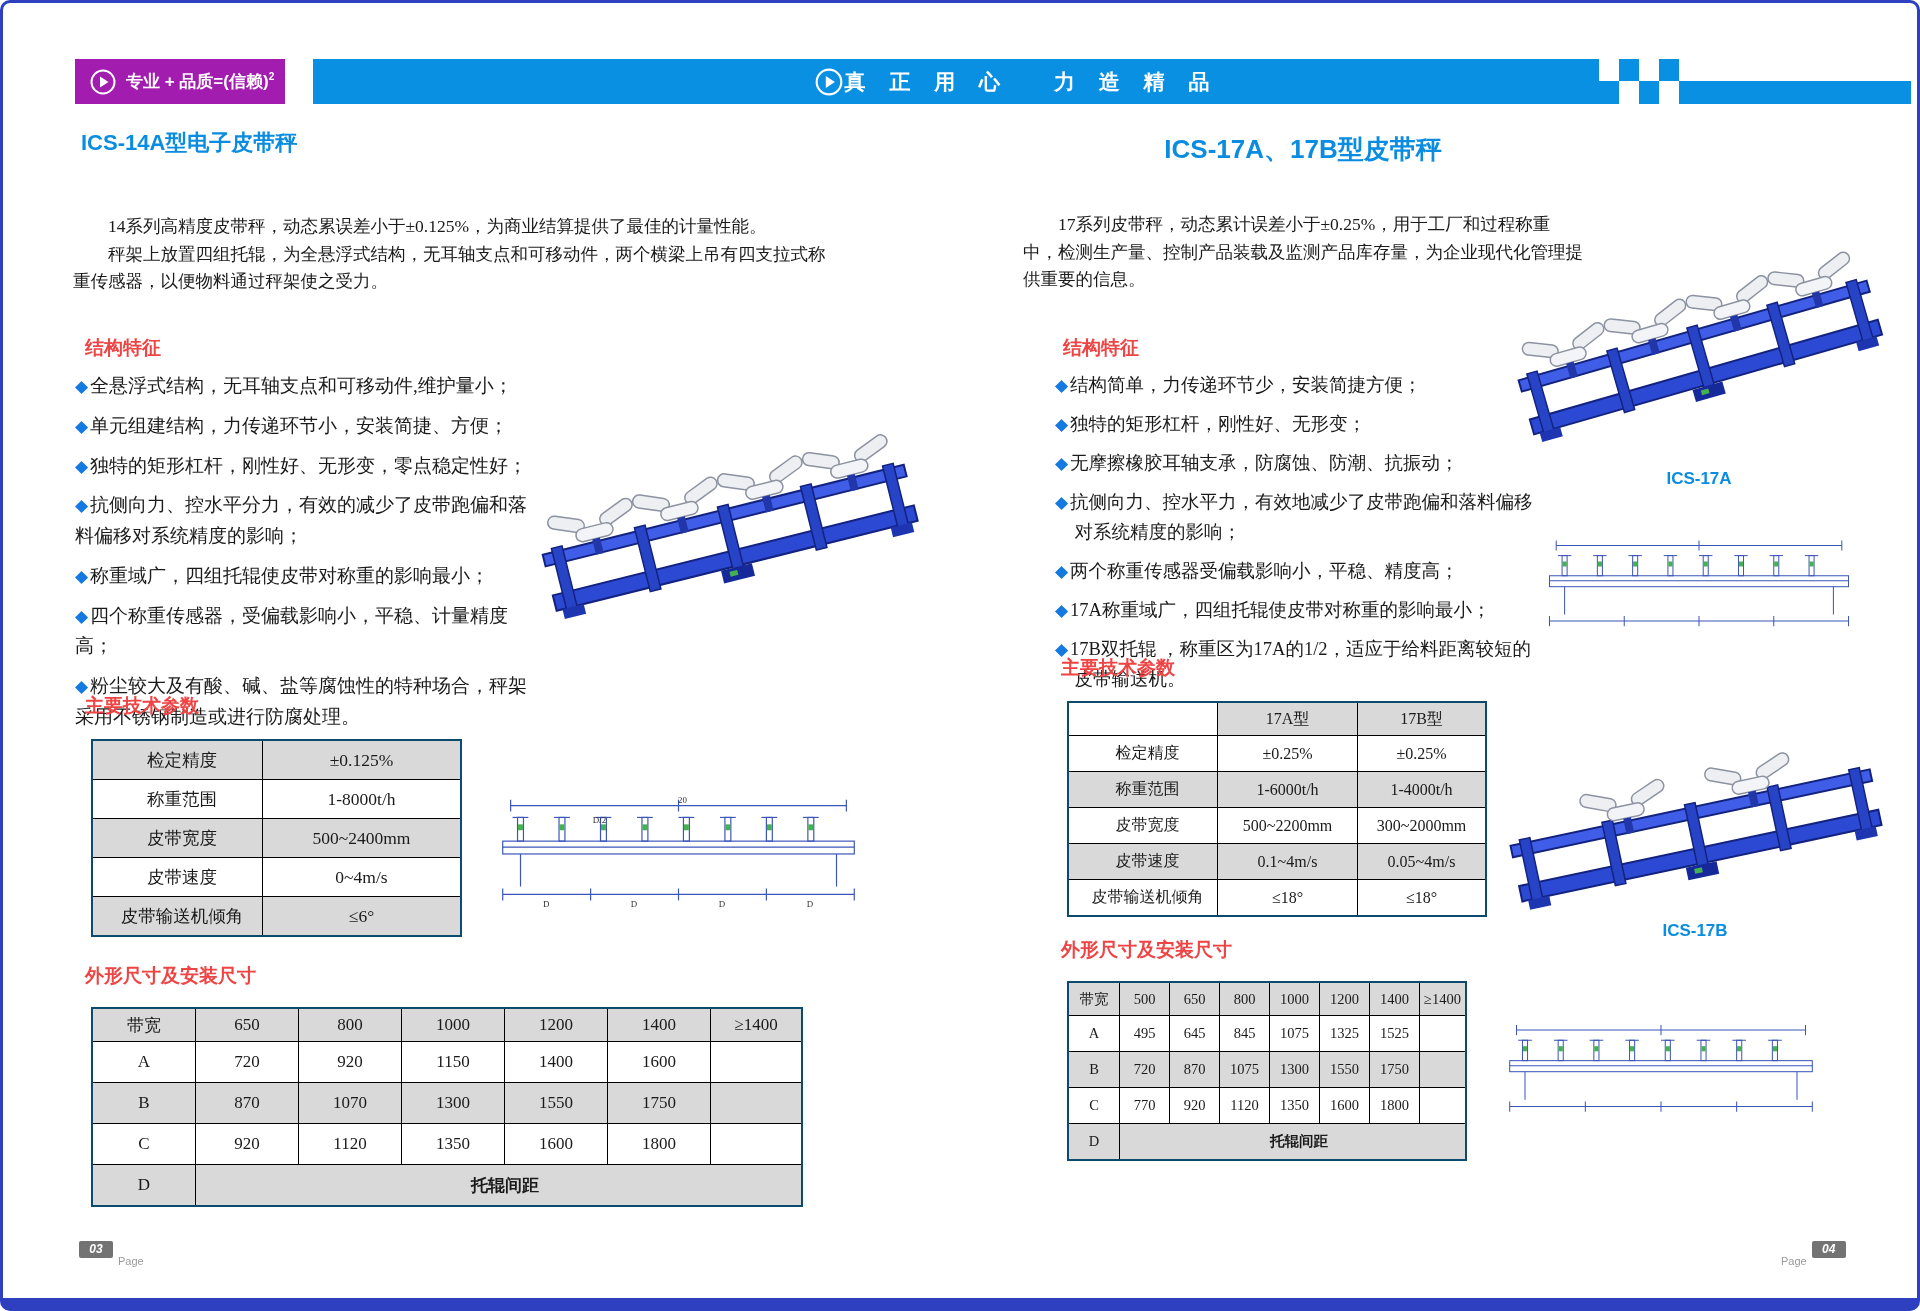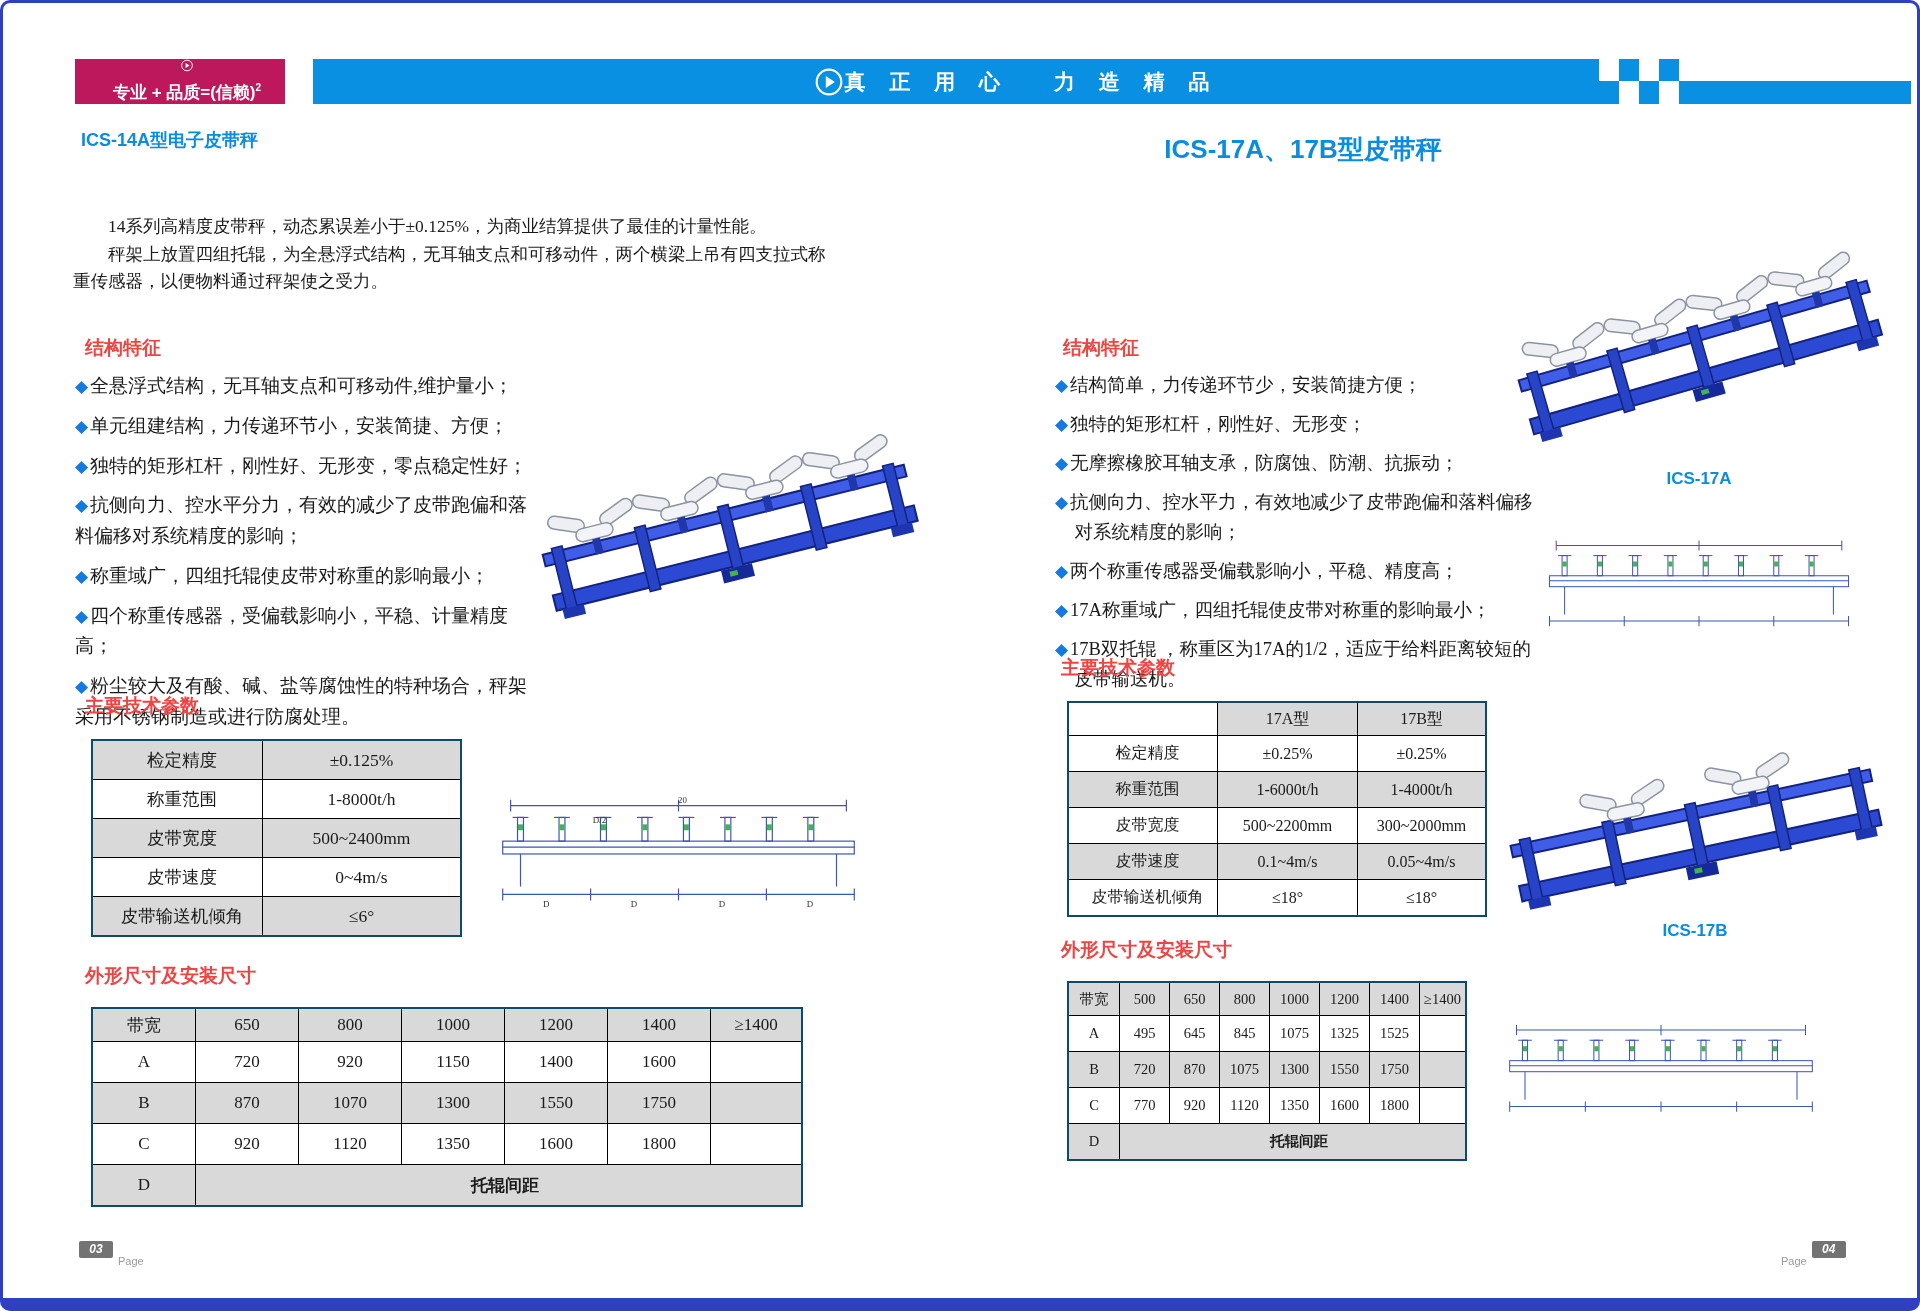--- a/index.html
+++ b/index.html
@@ -1,28 +1,28 @@
 <!DOCTYPE html>
 <html><head>
 <meta charset="utf-8">
 <style>
   html,body{margin:0;padding:0;background:#fff;}
   .page{position:relative;width:1920px;height:1311px;box-sizing:border-box;background:#fff;
         border:3px solid #2e3fc0;border-bottom:13px solid #2e3fc0;border-radius:10px;overflow:hidden;
         font-family:"Liberation Serif","DejaVu Serif",serif;color:#1a1a1a;}
   .abs{position:absolute;}
   
-  .gray-banner{left:72px;top:56px;width:210px;height:45px;background:#be185d;display:flex;align-items:center;gap:9px;padding-left:14px;box-sizing:border-box;flex-direction:column;}
+  .gray-banner{left:72px;top:56px;width:210px;height:45px;background:#a21caf;display:flex;align-items:center;gap:9px;padding-left:14px;box-sizing:border-box;}
   .gray-banner .slog{color:#fff;font-family:"Liberation Sans","DejaVu Sans",sans-serif;font-weight:bold;font-size:17px;white-space:nowrap;}
   .gray-banner sup{font-size:10px;}
   .blue-banner{left:310px;top:56px;width:1286px;height:45px;background:#0a90e2;display:flex;align-items:center;justify-content:center;padding-left:120px;box-sizing:border-box;gap:1px;}
   .blue-banner .slog{color:#fff;font-family:"Liberation Sans","DejaVu Sans",sans-serif;font-weight:bold;font-size:21px;letter-spacing:9px;white-space:nowrap;}
   .chk{background:#0a90e2;}
   
-  .model-title{font-family:"Liberation Sans","DejaVu Sans",sans-serif;font-weight:bold;color:#0a8ce0;font-size:18px;white-space:nowrap;text-align:center;}
+  .model-title{font-family:"Liberation Sans","DejaVu Sans",sans-serif;font-weight:bold;color:#0a8ce0;font-size:22px;white-space:nowrap;text-align:center;}
   .sec-title{font-family:"Liberation Sans","DejaVu Sans",sans-serif;font-weight:bold;color:#ef4444;font-size:19px;white-space:nowrap;}
   .intro p{margin:0;text-indent:2em;font-size:17.5px;line-height:1.58;}
   
   ul.features{list-style:none;margin:0;padding:0;font-size:19px;line-height:1.62;}
   ul.features li{margin-bottom:9px;}
   ul.features.hang li{padding-left:1.05em;text-indent:-1.05em;}
   .dm{color:#1479e0;font-size:17px;margin-right:2px;}
   
   table.tbl{border-collapse:collapse;border:2px solid #0c4a6e;table-layout:fixed;}
   table.tbl td{border:1px solid #000;text-align:center;overflow:hidden;white-space:nowrap;}
@@ -246,20 +246,23 @@
   </tbody>
     </table>
 
   <div class="abs footer" style="left:76px;top:1228px;">
     <span class="pgbox">03</span>
     <span class="pglabel">Page</span>
   </div>
 
   <div class="abs model-title" style="left:1020px;top:129px;width:560px;text-align:center;font-size:26px;">ICS-17A、17B型皮带秤</div>
 
+  <div class="abs intro" style="left:1020px;top:208px;width:560px;">
+    <p>17系列皮带秤，动态累计误差小于±0.25%，用于工厂和过程称重中，检测生产量、控制产品装载及监测产品库存量，为企业现代化管理提供重要的信息。</p>
+  </div>
 
   <svg class="abs" style="left:1498px;top:224px;" width="396" height="242" viewBox="0 0 390 250">
     <g transform="rotate(-16 195 130)">
         <use href="#scale4"></use>
       </g>
   </svg>
   <div class="abs img-label" style="left:1498px;top:466px;width:396px;">ICS-17A</div>
 
   <div class="abs sec-title" style="left:1060px;top:332px;">结构特征</div>
   <ul class="abs features hang" style="left:1052px;top:368px;width:478px;font-size:18.5px;">

